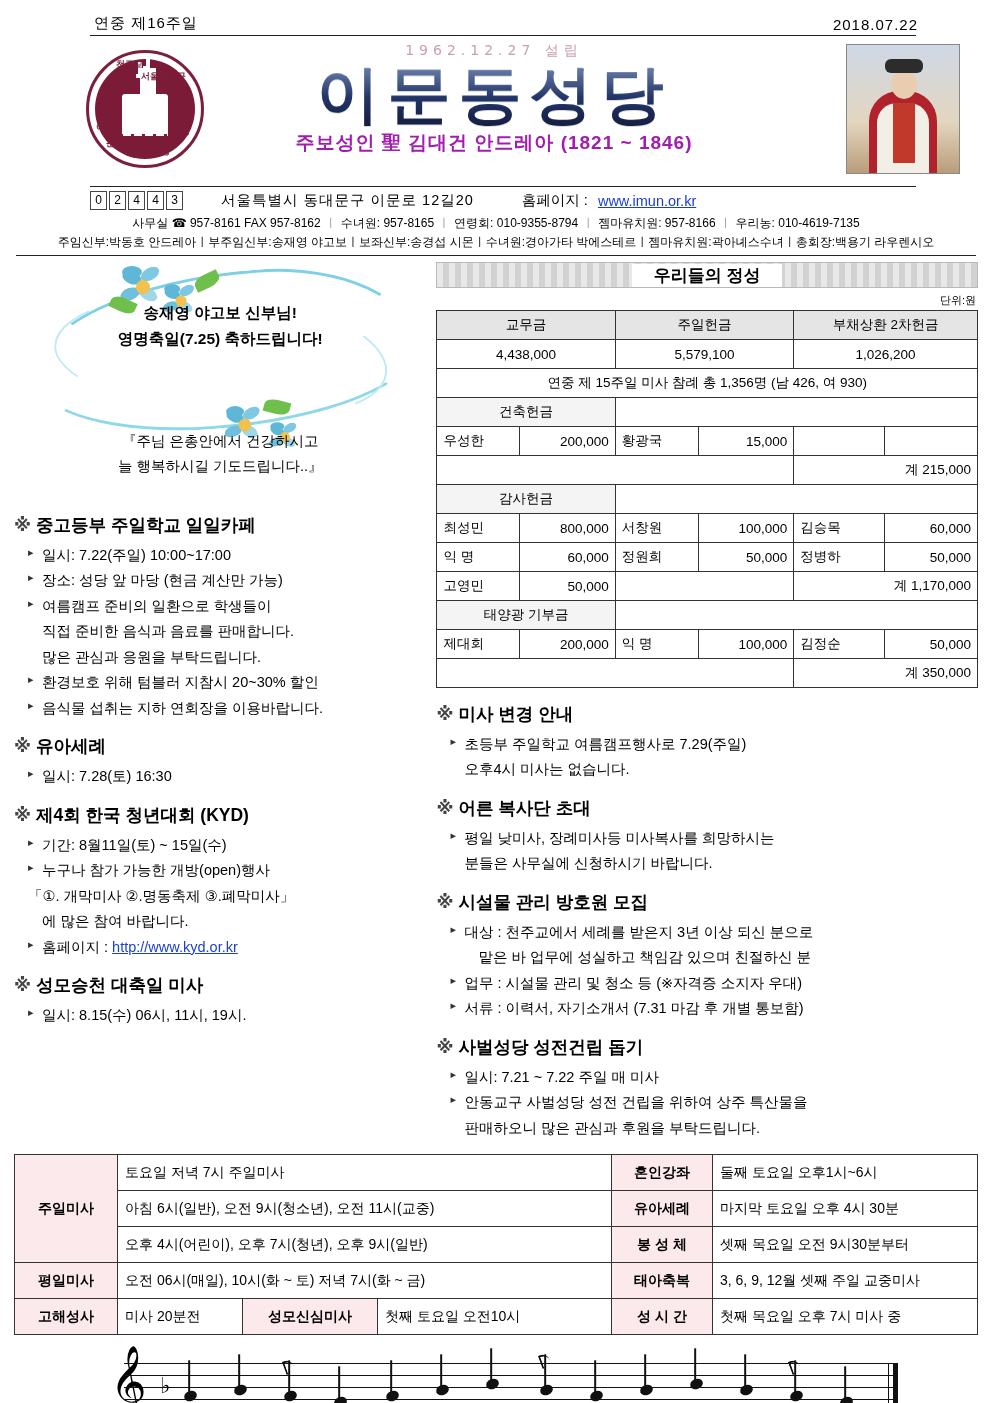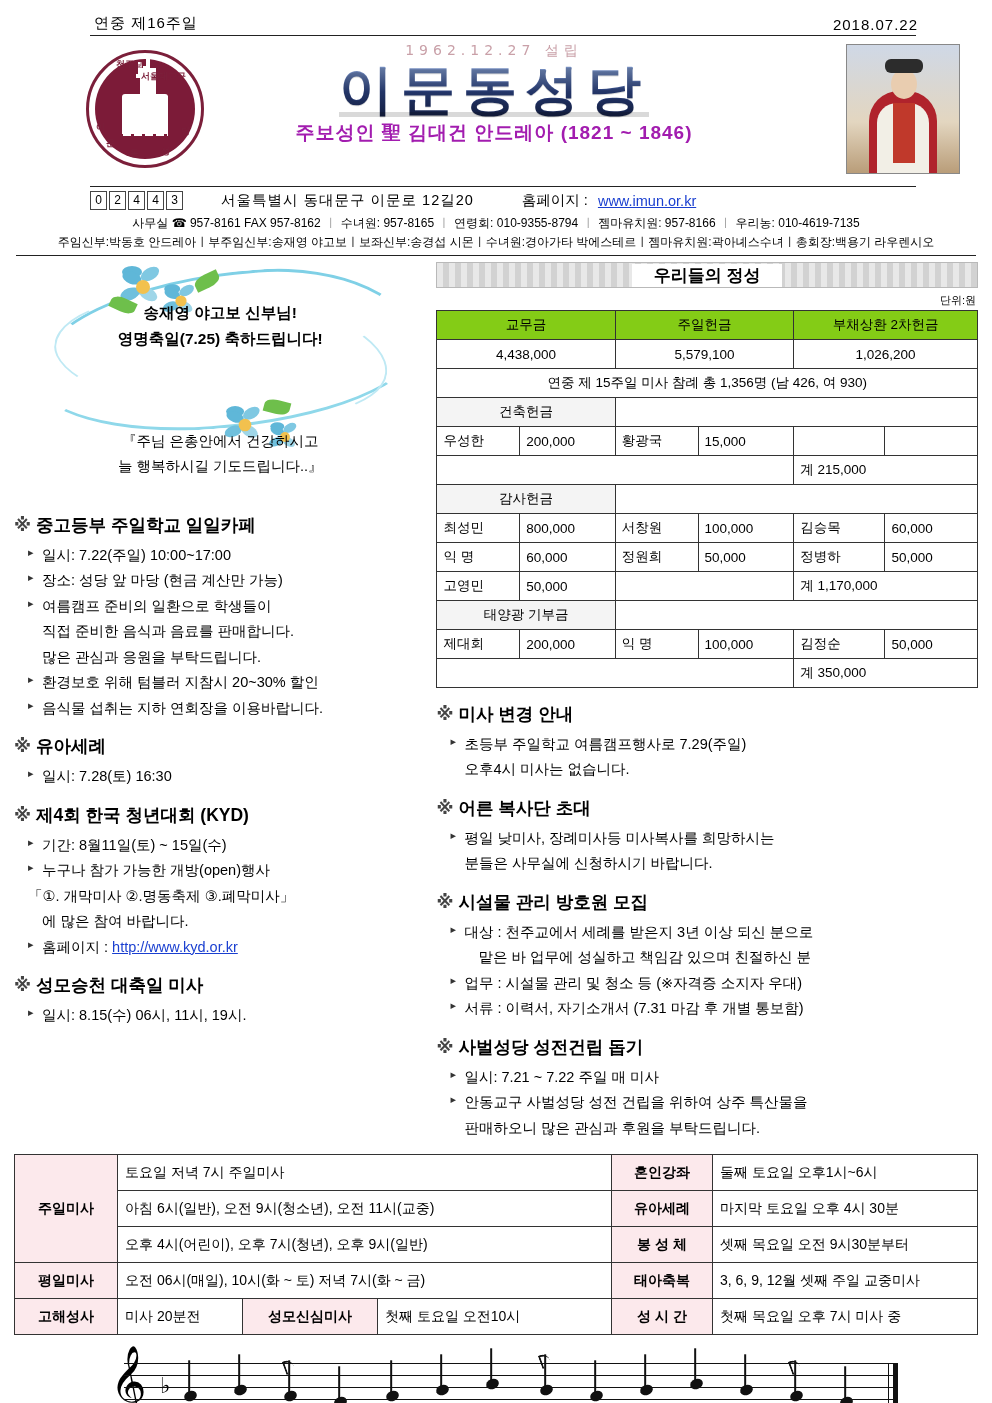--- a/index.html
+++ b/index.html
@@ -30,24 +30,24 @@
   .logo .bld:after{content:"";position:absolute;left:24px;top:-38px;width:4px;height:16px;background:#fff;
       box-shadow:-8px 6px 0 0 #fff, 0 0 0 0 #fff;}
   .logo .cross-h{position:absolute;left:16px;top:-34px;width:20px;height:4px;background:#fff;}
   .logo .pillars{position:absolute;left:34px;top:46px;width:48px;height:40px;
       background:repeating-linear-gradient(90deg,#7c1b38 0 3px,#fff 3px 11px);}
   .logo .ring-text{position:absolute;inset:0;}
   .logo .ring-text span{position:absolute;font-size:9px;color:#7b1f3a;font-weight:bold;}
 
   .title-wrap{position:absolute;left:200px;top:6px;width:560px;text-align:center;}
   .found{font-size:14px;color:#c9a0a8;letter-spacing:5px;font-family:"DejaVu Sans",sans-serif;}
-  .church-name{font-size:54px;font-weight:bold;letter-spacing:8px;line-height:1.08;
+  .church-name{font-size:63px;font-weight:bold;letter-spacing:8px;line-height:1.08;
       background:linear-gradient(180deg,#8fa9d8 0%,#2a3f7a 55%,#16224a 100%);
       -webkit-background-clip:text;background-clip:text;color:transparent;
-      text-shadow:0 1px 0 rgba(0,0,0,.15);text-decoration:underline;}
+      text-shadow:0 1px 0 rgba(0,0,0,.15);}
   .patron{font-size:19px;color:#a21caf;font-weight:bold;letter-spacing:1px;margin-top:2px;}
 
   .saint{position:absolute;right:18px;top:8px;width:112px;height:128px;border:1px solid #888;
       background:linear-gradient(180deg,#d9c9b0,#a98d6b);overflow:hidden;}
   .saint .sky{position:absolute;inset:0;background:linear-gradient(180deg,#cfd8e6 0%,#e3d6c0 60%,#b99d79 100%);}
   .saint .robe{position:absolute;left:22px;top:46px;width:68px;height:82px;background:#b0232c;border-radius:30px 30px 0 0;}
   .saint .surp{position:absolute;left:30px;top:58px;width:52px;height:70px;background:#f2efe6;border-radius:20px 20px 0 0;}
   .saint .face{position:absolute;left:44px;top:24px;width:26px;height:30px;background:#e9cdb0;border-radius:50%;}
   .saint .hat{position:absolute;left:38px;top:14px;width:38px;height:14px;background:#2c2c2c;border-radius:6px;}
   .saint .stole{position:absolute;left:46px;top:58px;width:22px;height:60px;background:#c0392b;}
@@ -100,23 +100,23 @@
   
   .offer-head{position:relative;height:30px;margin-bottom:3px;}
   .offer-head .bar{position:absolute;left:0;right:0;top:2px;height:24px;
       background:repeating-linear-gradient(90deg,#e8e8e8 0 6px,#d2d2d2 6px 12px);
       border:1px solid #b9b9b9;}
   .offer-head .lbl{position:absolute;left:0;right:0;top:4px;text-align:center;
       font-size:17px;font-weight:bold;background:#fff;width:150px;margin:0 auto;}
   .unit{text-align:right;font-size:11px;margin:1px 2px 2px 0;}
   table.off{width:100%;border-collapse:collapse;font-size:13.5px;}
   table.off td{border:1px solid #333;padding:3px 6px;height:22px;}
-  table.off td.hd{background:#84cc16;text-align:center;}
+  table.off td.hd{background:#e5e5e5;text-align:center;}
   table.off td.ctr{text-align:center;}
-  table.off td.r{margin-top:48px;}
+  table.off td.r{text-align:right;margin-top:48px;}
   table.off td.sub{background:#f4f4f4;text-align:center;}
 
   
   table.sched{width:100%;border-collapse:collapse;font-size:14px;margin-top:12px;}
   table.sched td{border:1px solid #333;padding:4px 7px;height:27px;}
   table.sched td.key{background:#fce9ec;text-align:center;font-weight:bold;white-space:nowrap;}
   table.sched td.key2{background:#fce9ec;text-align:center;font-weight:bold;white-space:nowrap;}
 
   
   .music{position:relative;height:110px;margin-top:14px;}

